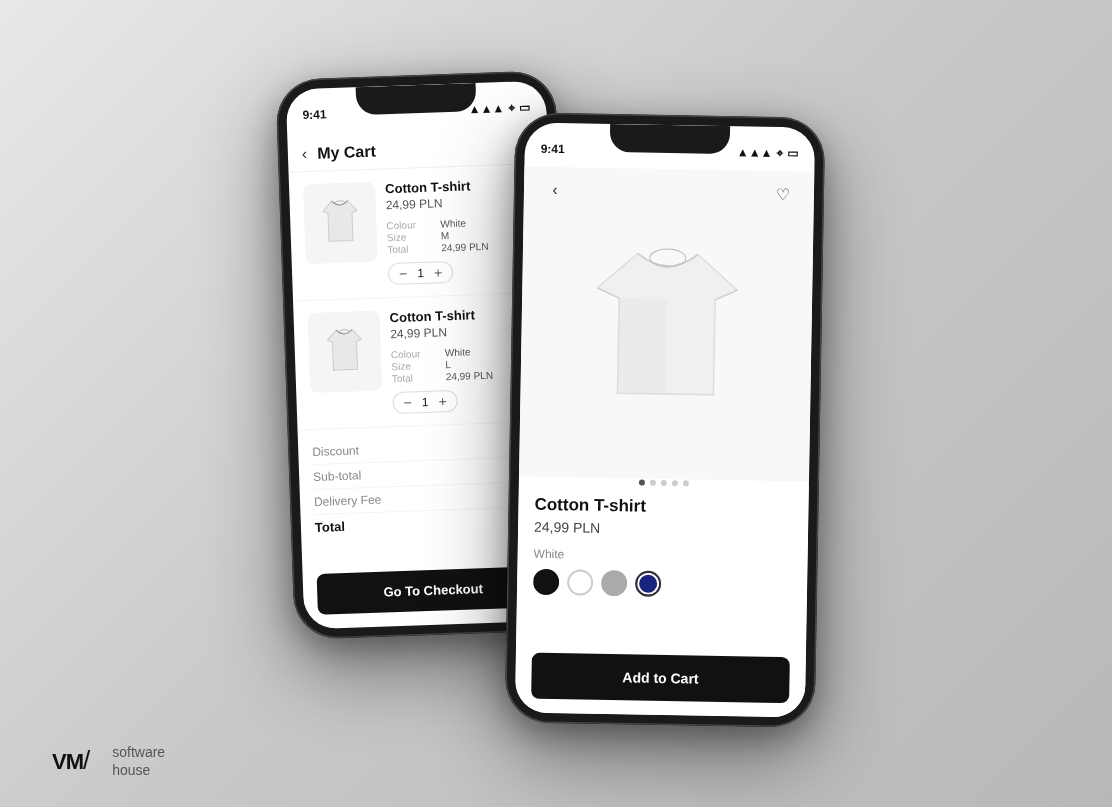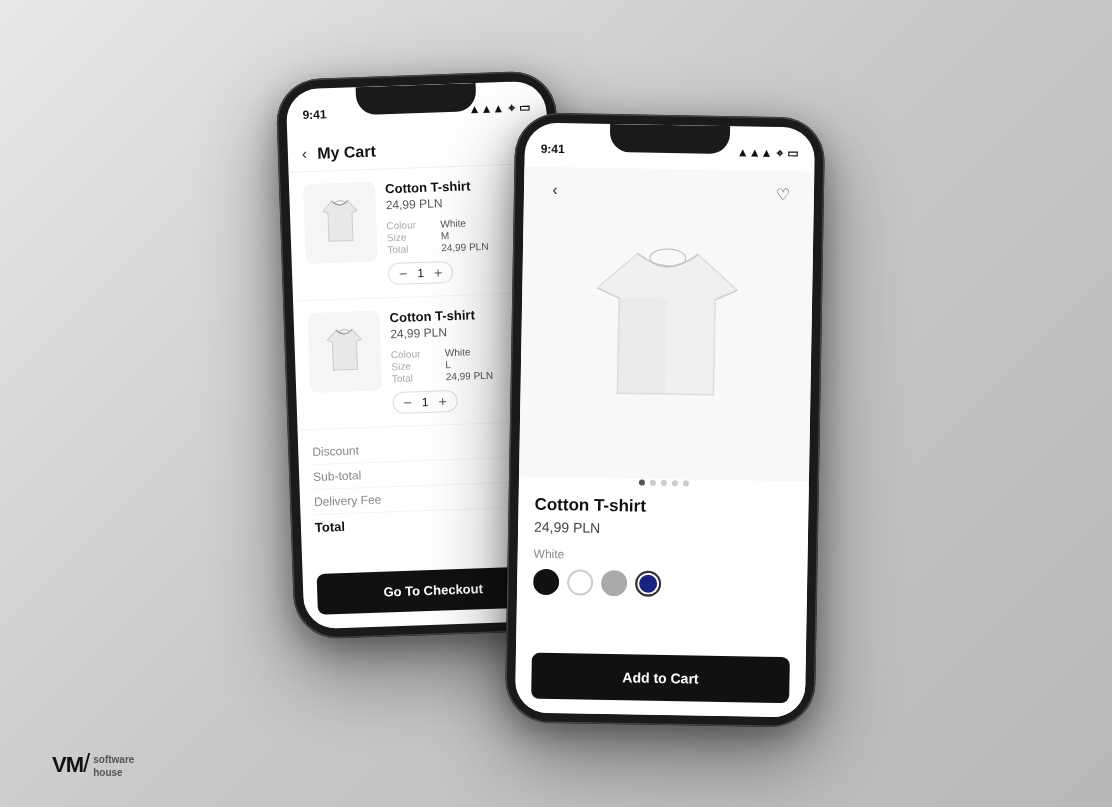--- a/index.html
+++ b/index.html
@@ -358,36 +358,36 @@
       font-weight: 600;
       cursor: pointer;
     }
 
     
     .logo {
       position: absolute;
       bottom: 28px;
       left: 52px;
       display: flex;
-      align-items: flex-end;
-      gap: 4px;
+      align-items: center;
+      gap: 23px;
     }
 
     .logo-vm {
       font-size: 22px;
       font-weight: 900;
       color: #111;
       letter-spacing: -1px;
     }
 
     .logo-text {
-      font-size: 10px;
+      font-size: 14px;
       color: #555;
       line-height: 1.3;
-      font-weight: 700;
+      font-weight: 400;
     }
   </style>
 </head>
 <body>
 
 <div class="phone phone-1">
   <div class="phone-screen cart-screen">
 
     <div class="notch"></div>
 

